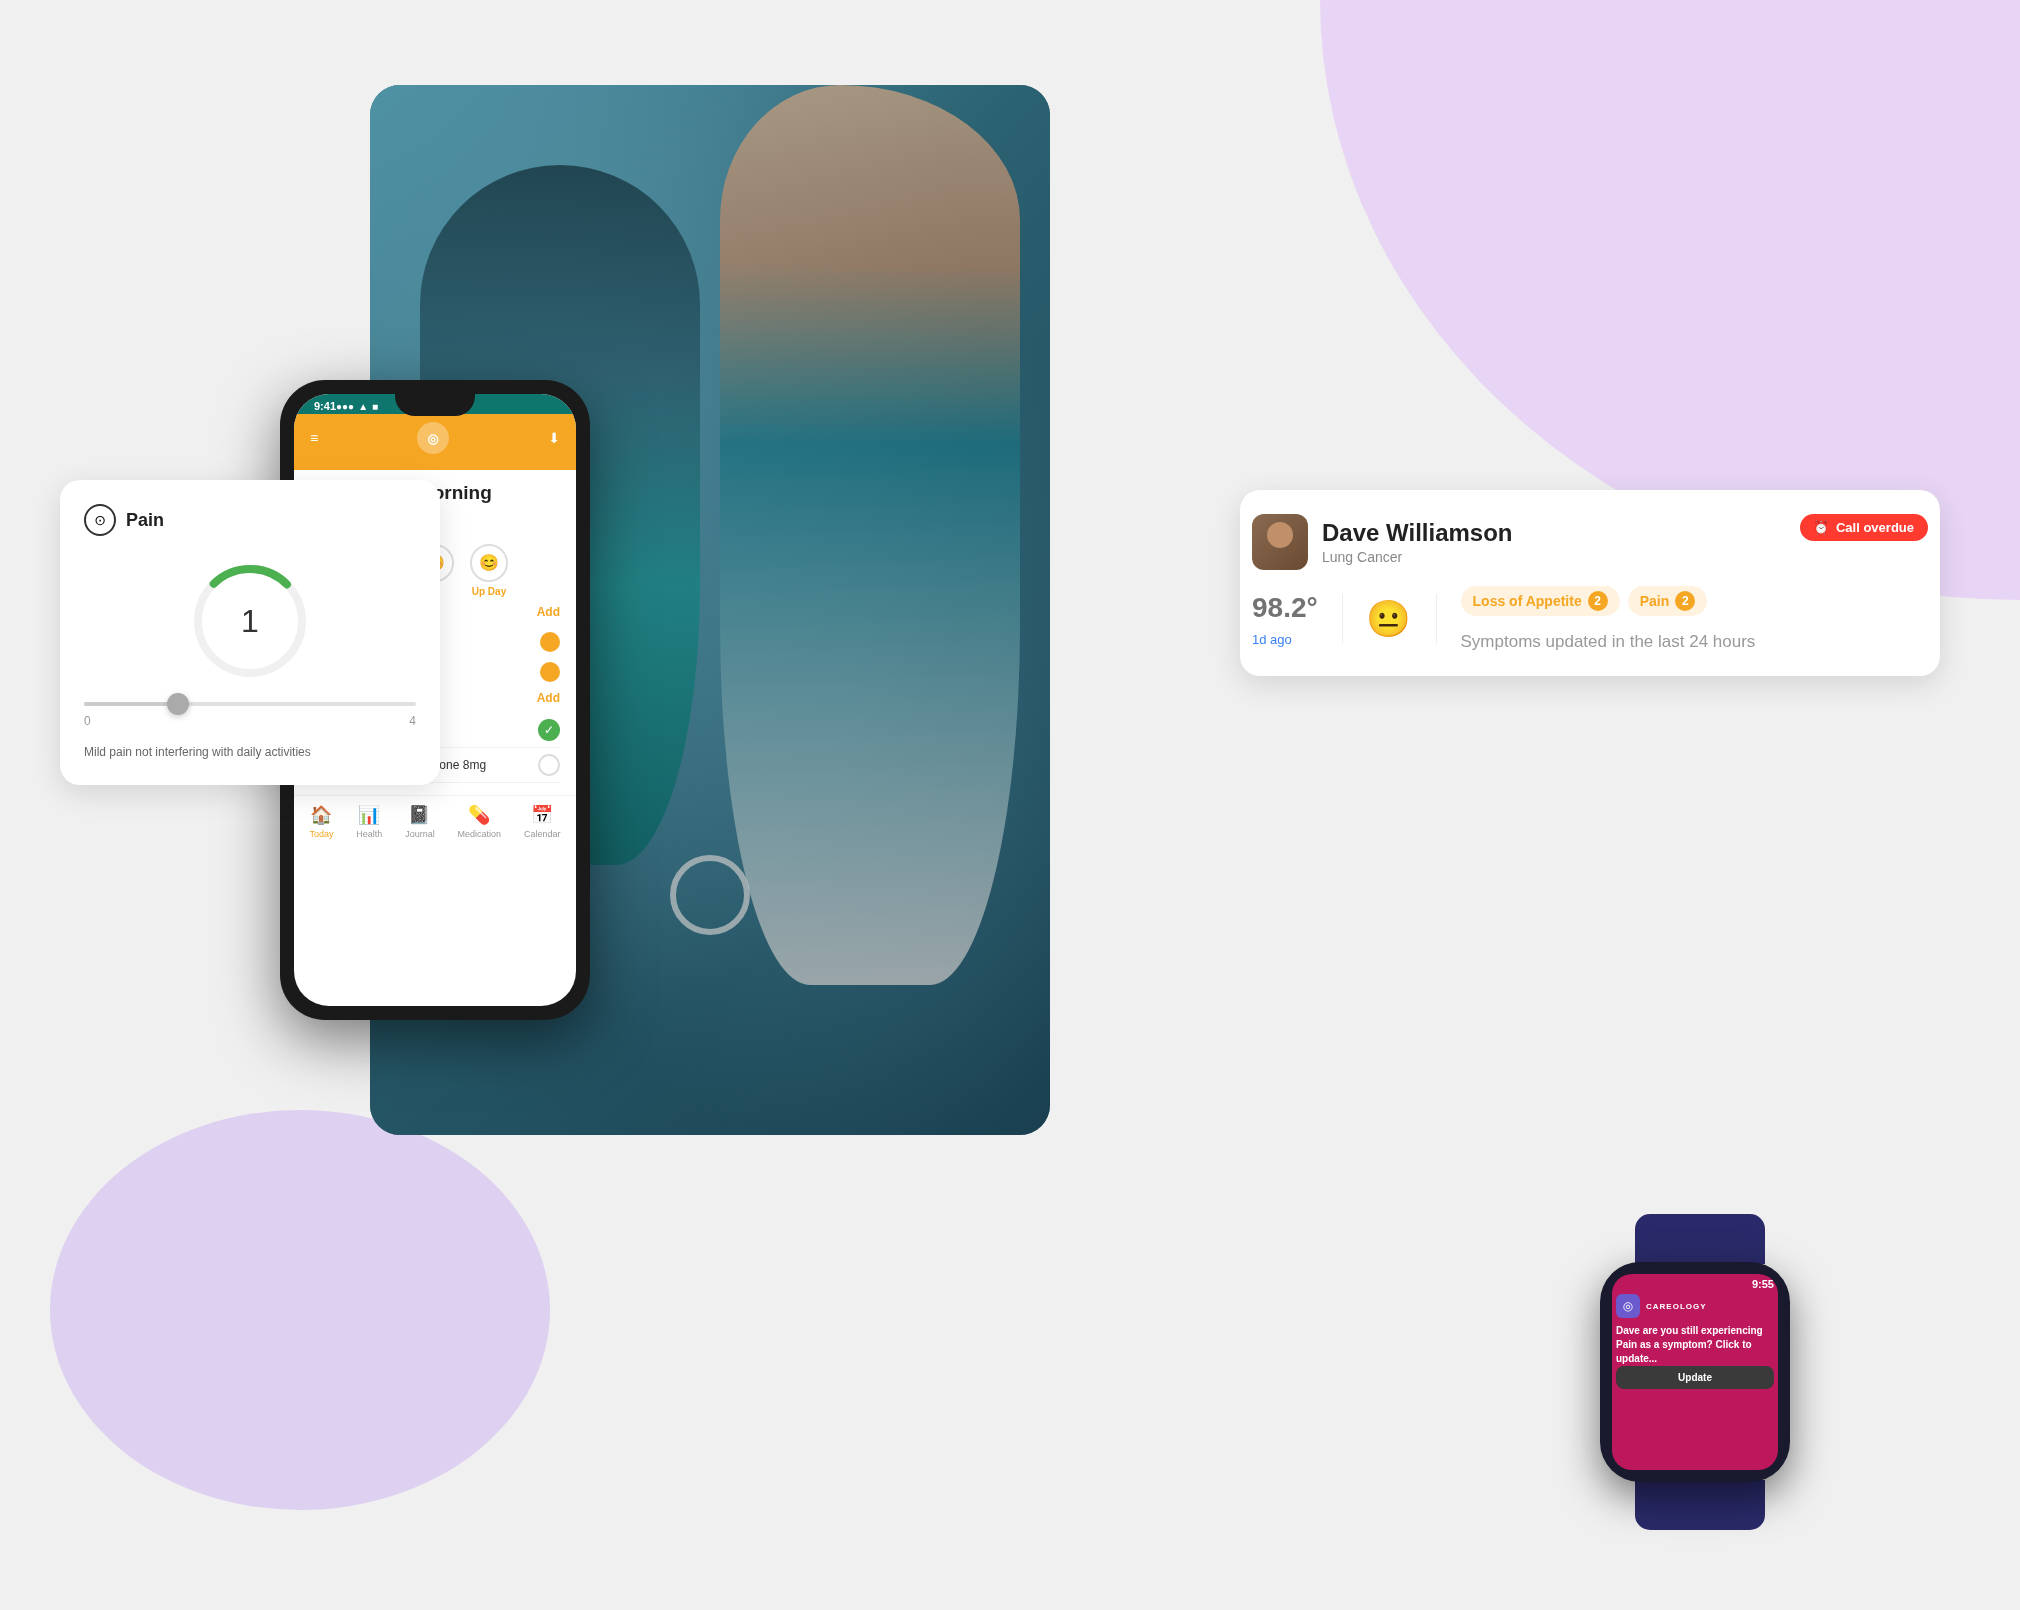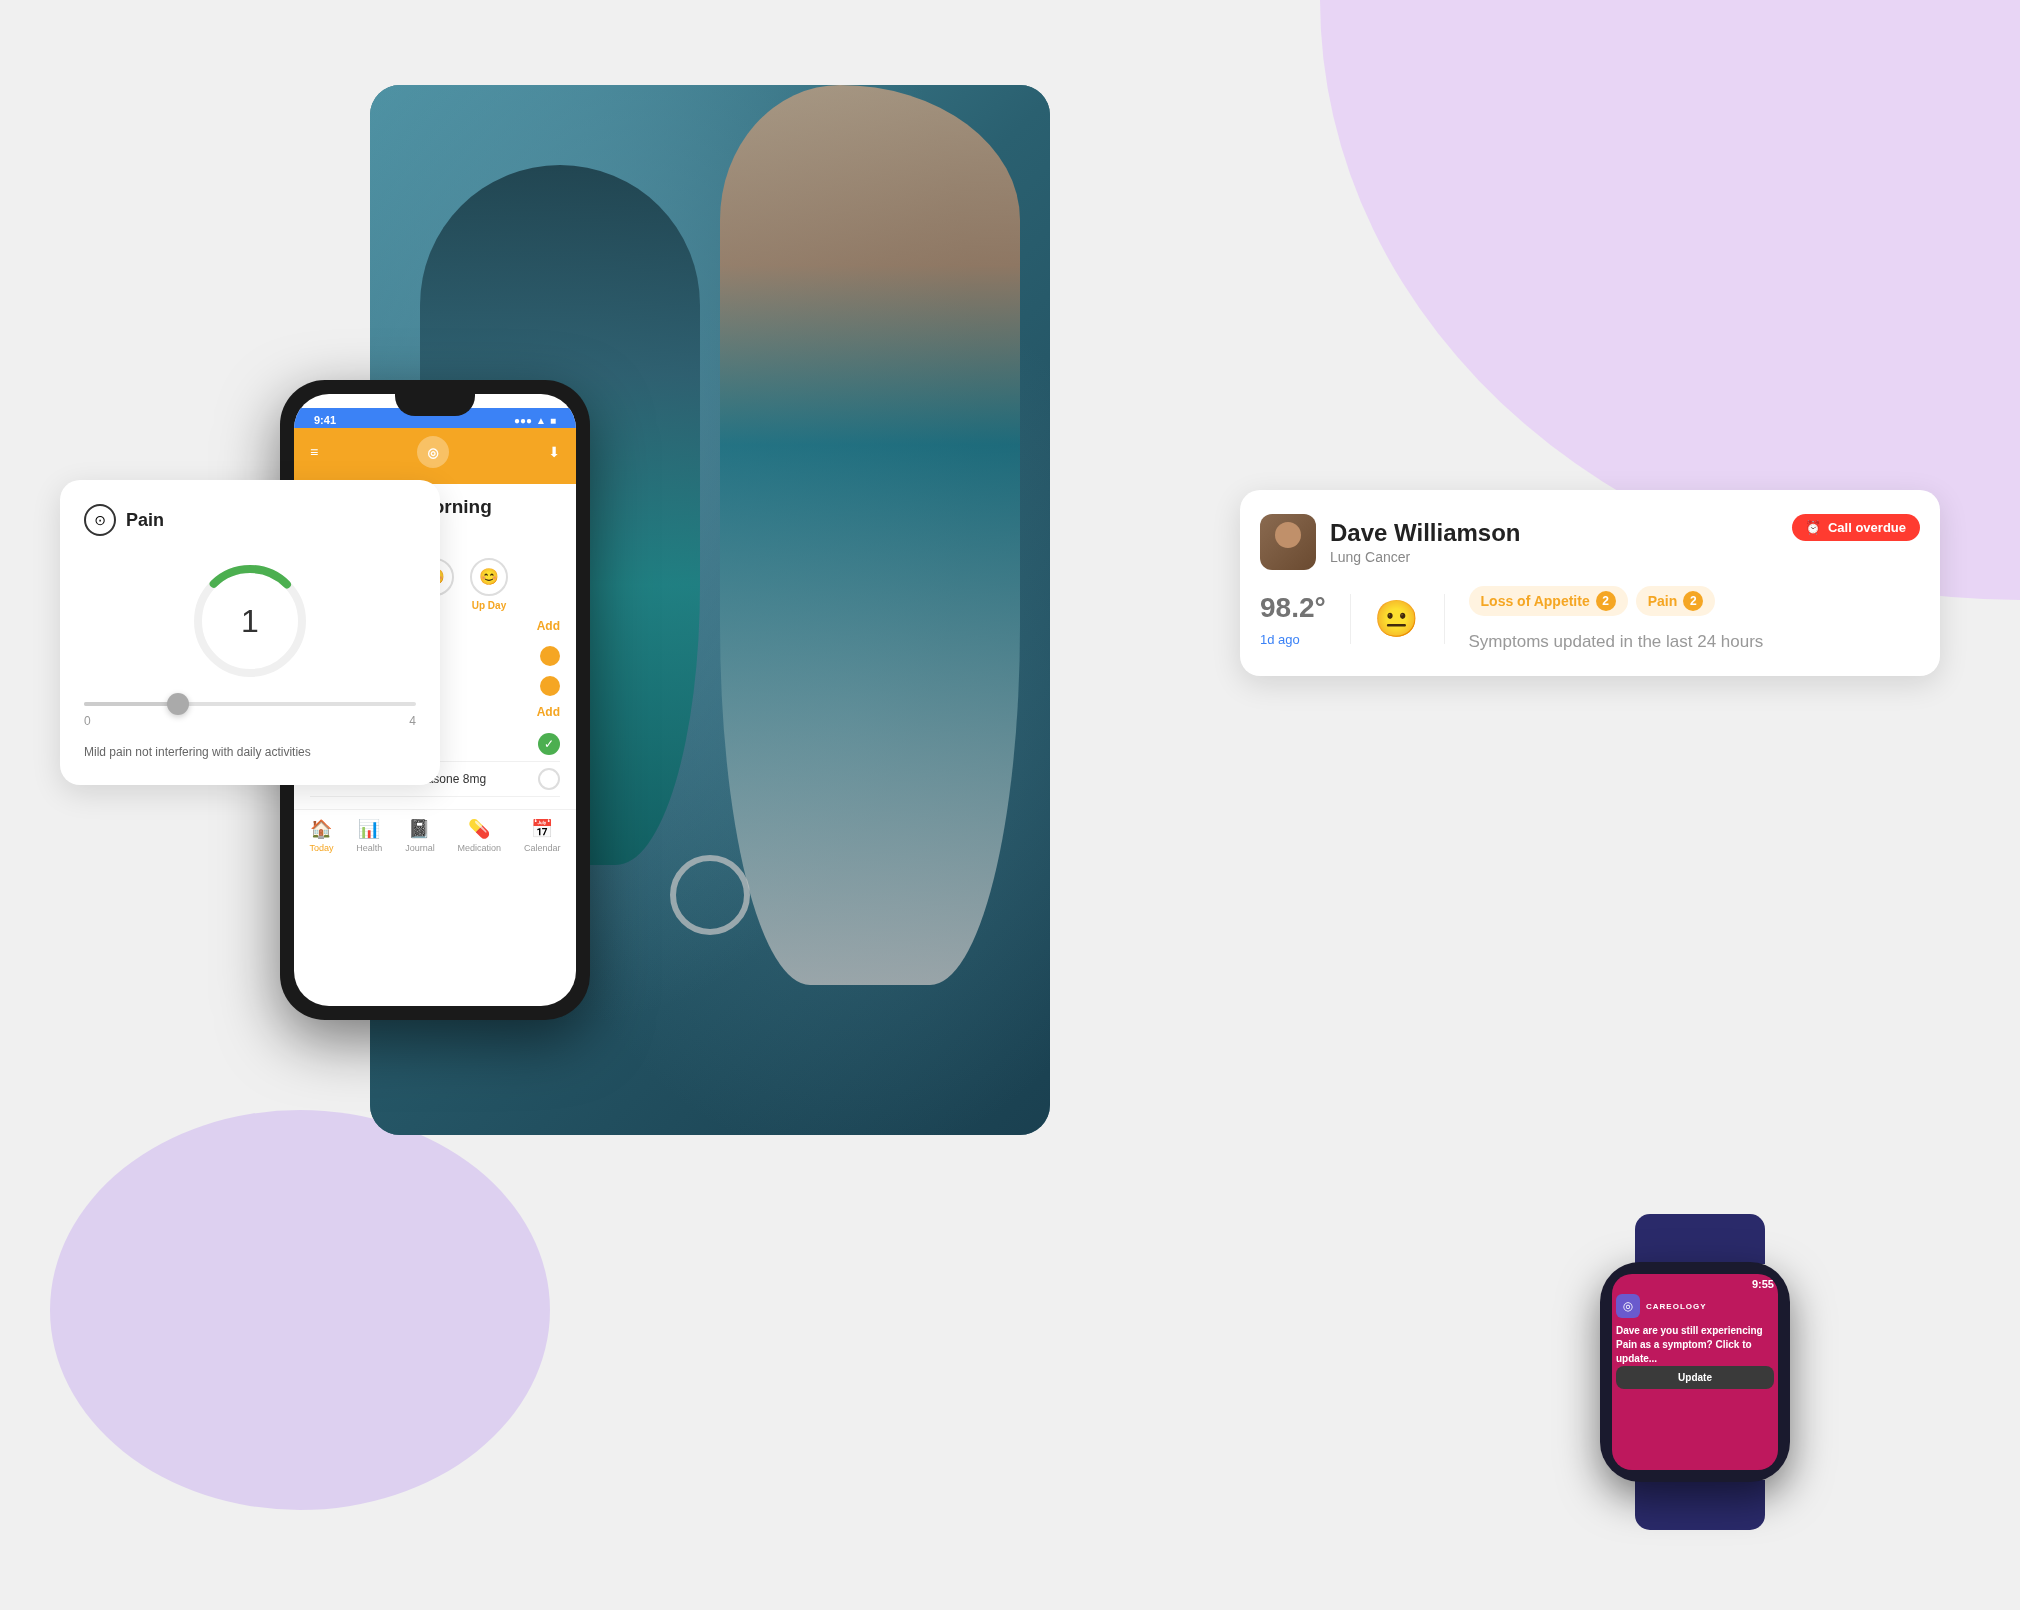--- a/index.html
+++ b/index.html
@@ -119,28 +119,27 @@
       left: 50%;
       transform: translateX(-50%);
       width: 80px;
       height: 22px;
       background: #1a1a1a;
       border-radius: 0 0 20px 20px;
       z-index: 5;
     }
     .phone-status-bar {
       display: flex;
-      justify-content: space-between;
+      justify-content: flex-start;
       align-items: center;
       padding: 6px 20px 2px;
       font-size: 11px;
       font-weight: 600;
       color: #fff;
-      background: #3b82f6;
-      margin-top: 14px;
+      background: #0f766e;
     }
     .phone-header {
       background: #F5A623;
       padding: 8px 16px 16px;
       display: flex;
       justify-content: space-between;
       align-items: center;
     }
     .phone-header-icons {
       display: flex;
@@ -406,21 +405,21 @@
     }
 
     
     .patient-card {
       position: absolute;
       top: 490px;
       right: 80px;
       width: 700px;
       background: #fff;
       border-radius: 20px;
-      padding: 24px 20px;
+      padding: 24px 12px;
       z-index: 15;
       box-shadow: 0 8px 30px rgba(0,0,0,0.12);
     }
     .patient-card-header {
       display: flex;
       align-items: flex-start;
       justify-content: space-between;
       margin-bottom: 16px;
     }
     .patient-info-row {

